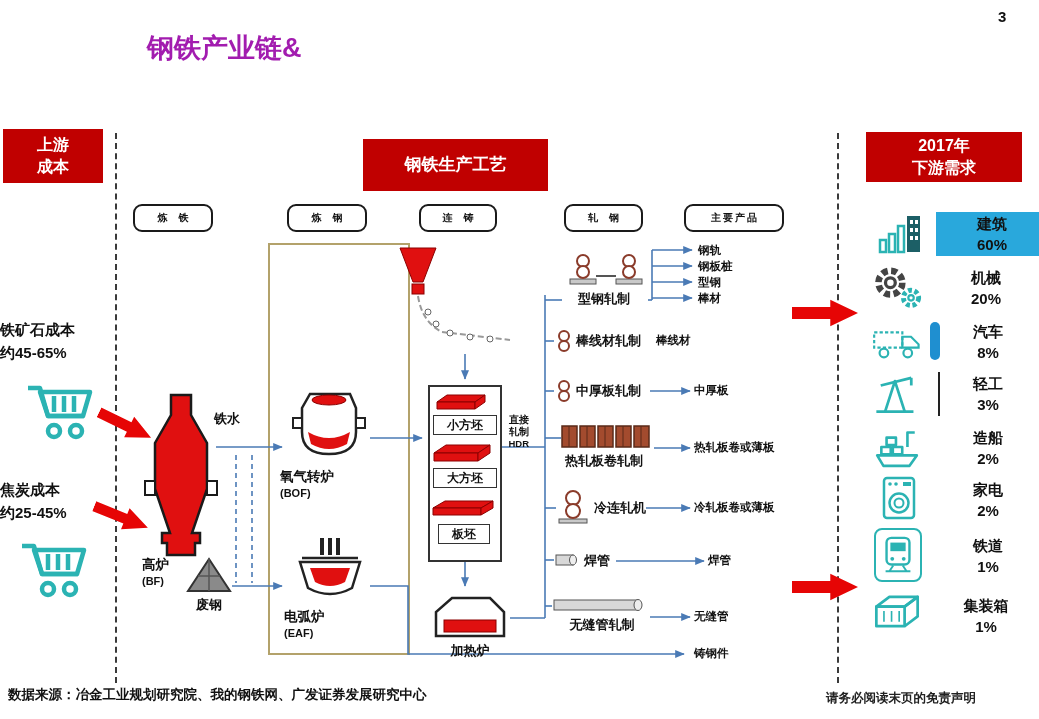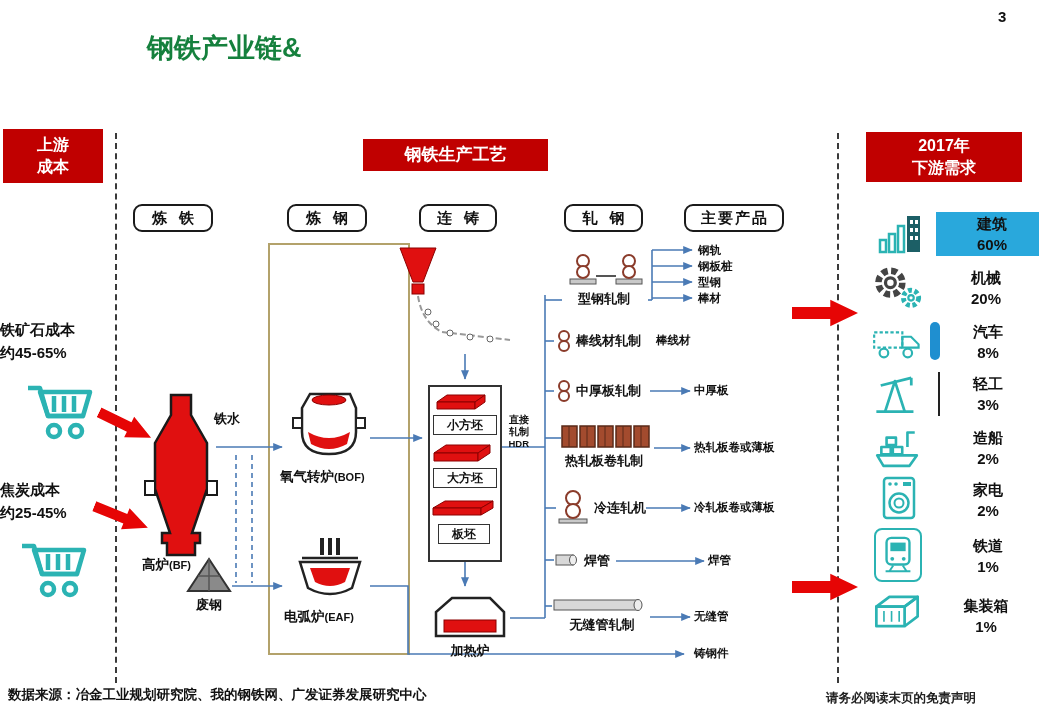--- a/index.html
+++ b/index.html
@@ -1,31 +1,31 @@
 <!DOCTYPE html>
 <html><head>
 <meta charset="utf-8">
 <style>
   *{margin:0;padding:0;box-sizing:border-box}
   body{font-family:"Liberation Sans","DejaVu Sans",sans-serif;background:#fff;color:#111}
   .slide{position:relative;width:1039px;height:719px;background:#fff;overflow:hidden}
   .abs{position:absolute}
-  .title{color:#15803d;font-weight:700;font-size:27px;white-space:nowrap}
+  .title{color:#a21caf;font-weight:700;font-size:27px;white-space:nowrap}
   .pagenum{font-weight:700;font-size:15px}
   .red-hdr{background:#c00000;color:#fff;font-weight:700;display:flex;flex-direction:column;align-items:center;justify-content:center;font-size:16px;line-height:1.35;text-align:center}
-  .stage{border:2px solid #1a1a1a;border-radius:9px;background:#fff;font-weight:700;font-size:15px;display:flex;align-items:center;justify-content:center;letter-spacing:4px;padding-left:4px;color:#111}
+  .stage{border:2px solid #1a1a1a;border-radius:9px;background:#fff;font-weight:700;font-size:10px;display:flex;align-items:center;justify-content:center;letter-spacing:4px;padding-left:4px;color:#111}
   .dash-v{width:0;border-left:2px dashed #3a3a3a}
   .cost{font-weight:700;font-size:15px;line-height:1.55;text-align:left;white-space:nowrap}
   .blockarrow{background:#e60505;clip-path:polygon(0 30%,58% 30%,58% 6%,100% 50%,58% 94%,58% 70%,0 70%)}
   .tanbox{border:2px solid #b3a26b;background:transparent}
   .billetbox{border:2px solid #333;background:#fff}
   .binlabel{border:1.5px solid #333;background:#fff;font-weight:700;font-size:12px;display:flex;align-items:center;justify-content:center;white-space:nowrap}
   .mill{font-weight:700;font-size:13px;white-space:nowrap}
   .prod{font-weight:700;font-size:11.5px;white-space:nowrap}
-  .complabel{display:flex;align-items:center;font-weight:700;line-height:1.3;font-size:13.5px}
+  .complabel{display:flex;flex-direction:column;font-weight:700;line-height:1.3;font-size:13.5px}
   .complabel .abbr{font-size:11px}
   .hdrsm{font-size:10px;font-weight:700;line-height:1.2;text-align:right;word-break:break-all}
   .demand-label{display:flex;flex-direction:column;align-items:center;justify-content:center;font-weight:700;font-size:15px;line-height:1.4;text-align:center}
   .bluebox{background:#29a8dc}
   .train-frame{border:2px solid #2bb3b3;border-radius:8px;display:flex;align-items:center;justify-content:center}
   .footer-src{font-weight:700;font-size:13.5px;white-space:nowrap}
   .footer-disc{font-family:"Liberation Serif","DejaVu Serif",serif;font-size:12.5px;font-weight:600;color:#222;white-space:nowrap}
 </style>
 </head>
 <body>
@@ -35,21 +35,21 @@
   <div class="abs pagenum" style="left:998px;top:8px">3</div>
   <div class="abs title" style="left:147px;top:30px">钢铁产业链&amp;</div>
 
   <div class="abs dash-v" style="left:115px;top:133px;height:550px"></div>
   <div class="abs dash-v" style="left:837px;top:133px;height:550px"></div>
 
   <div class="abs red-hdr" style="left:3px;top:129px;width:100px;height:54px">
     <span>上游</span>
     <span>成本</span>
   </div>
-  <div class="abs red-hdr" style="left:363px;top:139px;width:185px;height:32px;font-size:17px">
+  <div class="abs red-hdr" style="left:363px;top:139px;width:185px;height:52px;font-size:17px">
     <span>钢铁生产工艺</span>
   </div>
   <div class="abs red-hdr" style="left:866px;top:132px;width:156px;height:50px">
     <span>2017年</span>
     <span>下游需求</span>
   </div>
 
   <div class="abs stage" style="left:133px;top:204px;width:80px;height:28px">炼 铁</div>
   <div class="abs stage" style="left:287px;top:204px;width:80px;height:28px">炼 钢</div>
   <div class="abs stage" style="left:419px;top:204px;width:78px;height:28px">连 铸</div>

